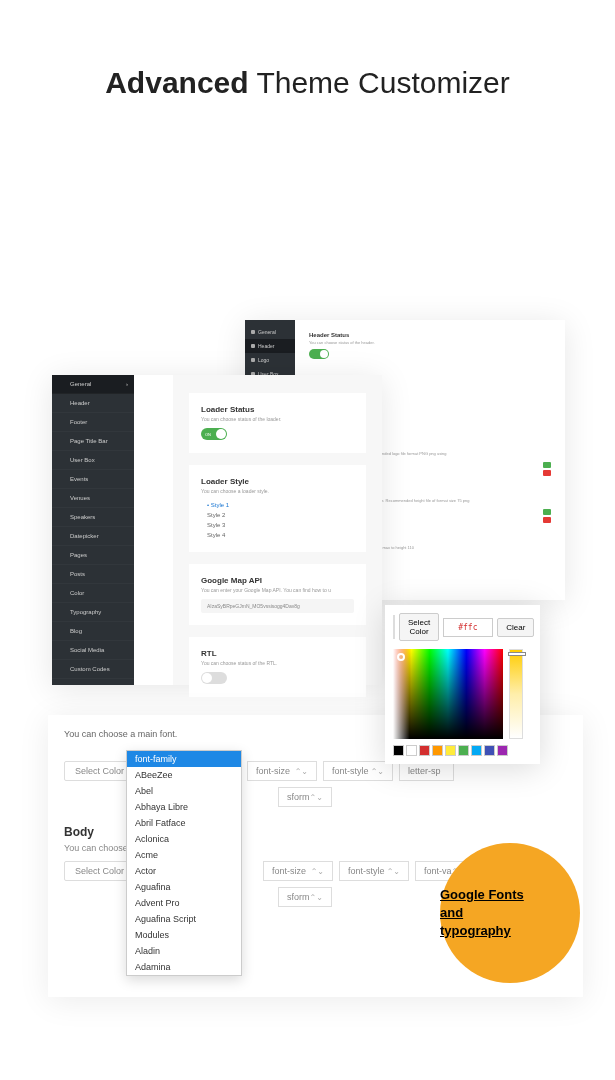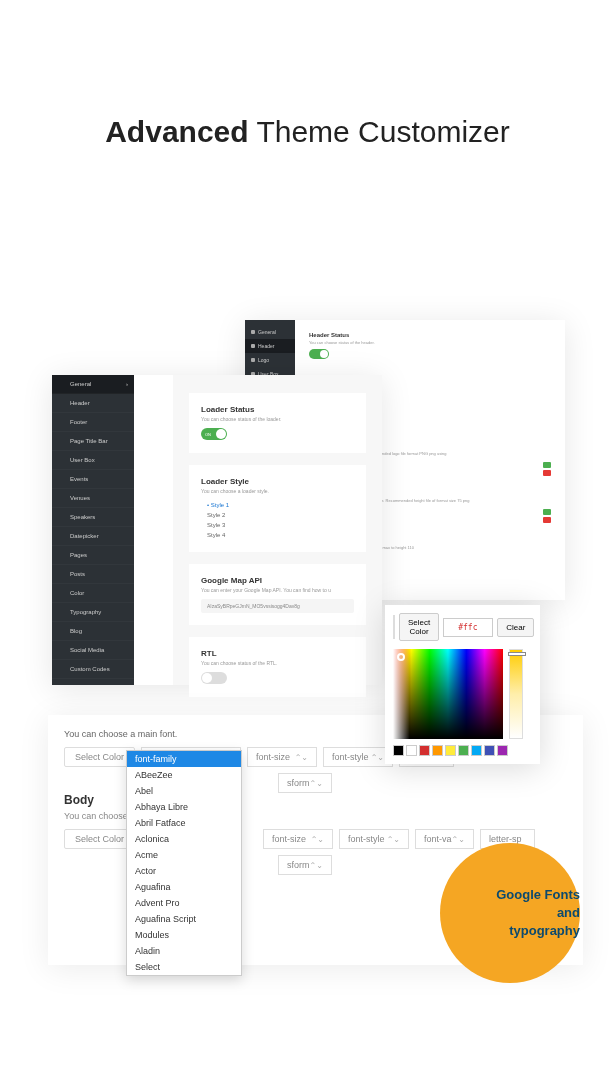--- a/index.html
+++ b/index.html
@@ -1,18 +1,18 @@
 <!DOCTYPE html>
 <html><head>
 <meta charset="utf-8">
 <style>
 * { margin: 0; padding: 0; box-sizing: border-box; font-family: Arial, sans-serif; }
 body { background: #fff; width: 615px; height: 1080px; position: relative; overflow: hidden; }
 
-.hero { text-align: center; padding: 115px 40px 40px; }
+.hero { text-align: center; padding: 66px 40px 40px; }
 .hero h1 { font-size: 30px; font-weight: 400; color: #222; }
 .hero h1 strong { font-weight: 700; }
 .hero p { font-size: 12px; color: #333; margin-top: 20px; line-height: 1.8; }
 
 .panel { position: absolute; background: #fff; box-shadow: 0 4px 30px rgba(0,0,0,0.1); }
 
 
 .panel-back { left: 245px; top: 320px; width: 320px; height: 280px; display: flex; }
 .panel-back .sidebar { width: 50px; background: #2c3136; padding: 5px 0; }
 .panel-back .sidebar .item { color: #ccc; font-size: 5px; padding: 4px 6px; display: flex; align-items: center; gap: 3px; cursor: pointer; }
@@ -47,22 +47,22 @@
 .toggle-big::after { content: ''; position: absolute; right: 1px; top: 1px; width: 10px; height: 10px; background: #fff; border-radius: 50%; }
 .toggle-off { display: inline-block; width: 26px; height: 12px; background: #ddd; border-radius: 6px; position: relative; margin-top: 6px; }
 .toggle-off::after { content: ''; position: absolute; left: 1px; top: 1px; width: 10px; height: 10px; background: #fff; border-radius: 50%; }
 .radios { margin-top: 6px; padding-left: 6px; }
 .radios div { font-size: 6px; color: #666; padding: 2px 0; }
 .radios div.sel { color: #1976d2; }
 .input-fake { background: #f5f5f5; padding: 4px 6px; font-size: 5px; color: #888; margin-top: 6px; border-radius: 2px; }
 
 
 .typo { position: absolute; left: 48px; top: 715px; width: 535px; background: #fff; box-shadow: 0 4px 30px rgba(0,0,0,0.08); padding: 14px 16px 90px; }
-.typo .hint { font-size: 9px; color: #666; margin-bottom: 8px; }
-.typo h4 { font-size: 12px; font-weight: 700; color: #333; }
+.typo .hint { font-size: 9px; color: #666; margin-bottom: 22px; }
+.typo h4 { font-size: 12px; font-weight: 700; color: #333; margin-top: 18px; }
 .typo .sub { font-size: 9px; color: #888; margin-top: 4px; margin-bottom: 8px; }
 .row { display: flex; gap: 6px; }
 .sel-btn { border: 1px solid #ddd; background: #fff; font-size: 9px; color: #888; padding: 4px 10px; border-radius: 2px; cursor: pointer; }
 .dd { border: 1px solid #ddd; font-size: 9px; color: #888; padding: 4px 8px; display: flex; align-items: center; justify-content: space-between; min-width: 70px; cursor: pointer; }
 .dd .arr { color: #aaa; font-size: 8px; }
 .dd.wide { min-width: 100px; }
 .dropdown-open { position: absolute; left: 126px; top: 750px; width: 116px; background: #fff; border: 1px solid #ccc; box-shadow: 0 4px 12px rgba(0,0,0,0.15); z-index: 20; }
 .dropdown-open .opt { font-size: 9px; padding: 3px 8px; color: #333; cursor: pointer; }
 .dropdown-open .opt.sel { background: #1e88e5; color: #fff; }
 
@@ -76,21 +76,21 @@
 .picker .sat { width: 110px; height: 90px; position: relative; background: linear-gradient(to right, #fff, #ffcc00); }
 .picker .sat::before { content: ''; position: absolute; inset: 0; background: linear-gradient(to top, #000, transparent); }
 .picker .sat-hue { position: absolute; inset: 0; background: linear-gradient(to right, #fff 0%, transparent 15%), linear-gradient(to bottom, transparent 0%, #000 100%), linear-gradient(to right, #ff0000, #ffff00, #00ff00, #00ffff, #0000ff, #ff00ff, #ff0000); }
 .picker .sat .cursor { position: absolute; left: 4px; top: 4px; width: 8px; height: 8px; border: 2px solid #fff; border-radius: 50%; }
 .picker .hue { width: 14px; height: 90px; background: linear-gradient(to bottom, #ffcc00, #ffeeaa, #fff); border: 1px solid #ddd; position: relative; }
 .picker .hue .slider { position: absolute; left: -2px; top: 2px; width: 18px; height: 4px; border: 1px solid #888; background: #fff; }
 .picker .presets { display: flex; gap: 2px; margin-top: 6px; }
 .picker .presets div { width: 11px; height: 11px; border: 1px solid #ccc; }
 
 
-.badge { position: absolute; left: 440px; top: 843px; width: 140px; height: 140px; background: #f5a623; border-radius: 50%; display: flex; flex-direction: column; align-items: flex-end; justify-content: center; color: #0c4a6e; font-size: 13px; font-weight: 600; text-align: center; line-height: 1.4; z-index: 40; }
+.badge { position: absolute; left: 440px; top: 843px; width: 140px; height: 140px; background: #f5a623; border-radius: 50%; display: flex; flex-direction: column; align-items: flex-start; justify-content: center; color: #000000; font-size: 13px; font-weight: 600; text-align: center; line-height: 1.4; z-index: 40; text-decoration: underline; }
 </style>
 </head>
 <body>
 
 <div class="hero">
   <h1><strong>Advanced</strong><span> Theme Customizer</span></h1>
 </div>
 
 <div class="panel panel-back">
   <div class="sidebar" id="back-sidebar">
@@ -351,21 +351,21 @@
     <div class="opt">Abhaya Libre</div>
     <div class="opt">Abril Fatface</div>
     <div class="opt">Aclonica</div>
     <div class="opt">Acme</div>
     <div class="opt">Actor</div>
     <div class="opt">Aguafina</div>
     <div class="opt">Advent Pro</div>
     <div class="opt">Aguafina Script</div>
     <div class="opt">Modules</div>
     <div class="opt">Aladin</div>
-    <div class="opt">Select</div>
+    <div class="opt">Adamina</div>
   </div>
 
 <div class="picker">
   <div class="top">
     <div class="swatch"></div>
     <button>Select Color</button>
     <input class="hex" value="#ffcc00" style="">
     <button>Clear</button>
   </div>
   <div class="area">

